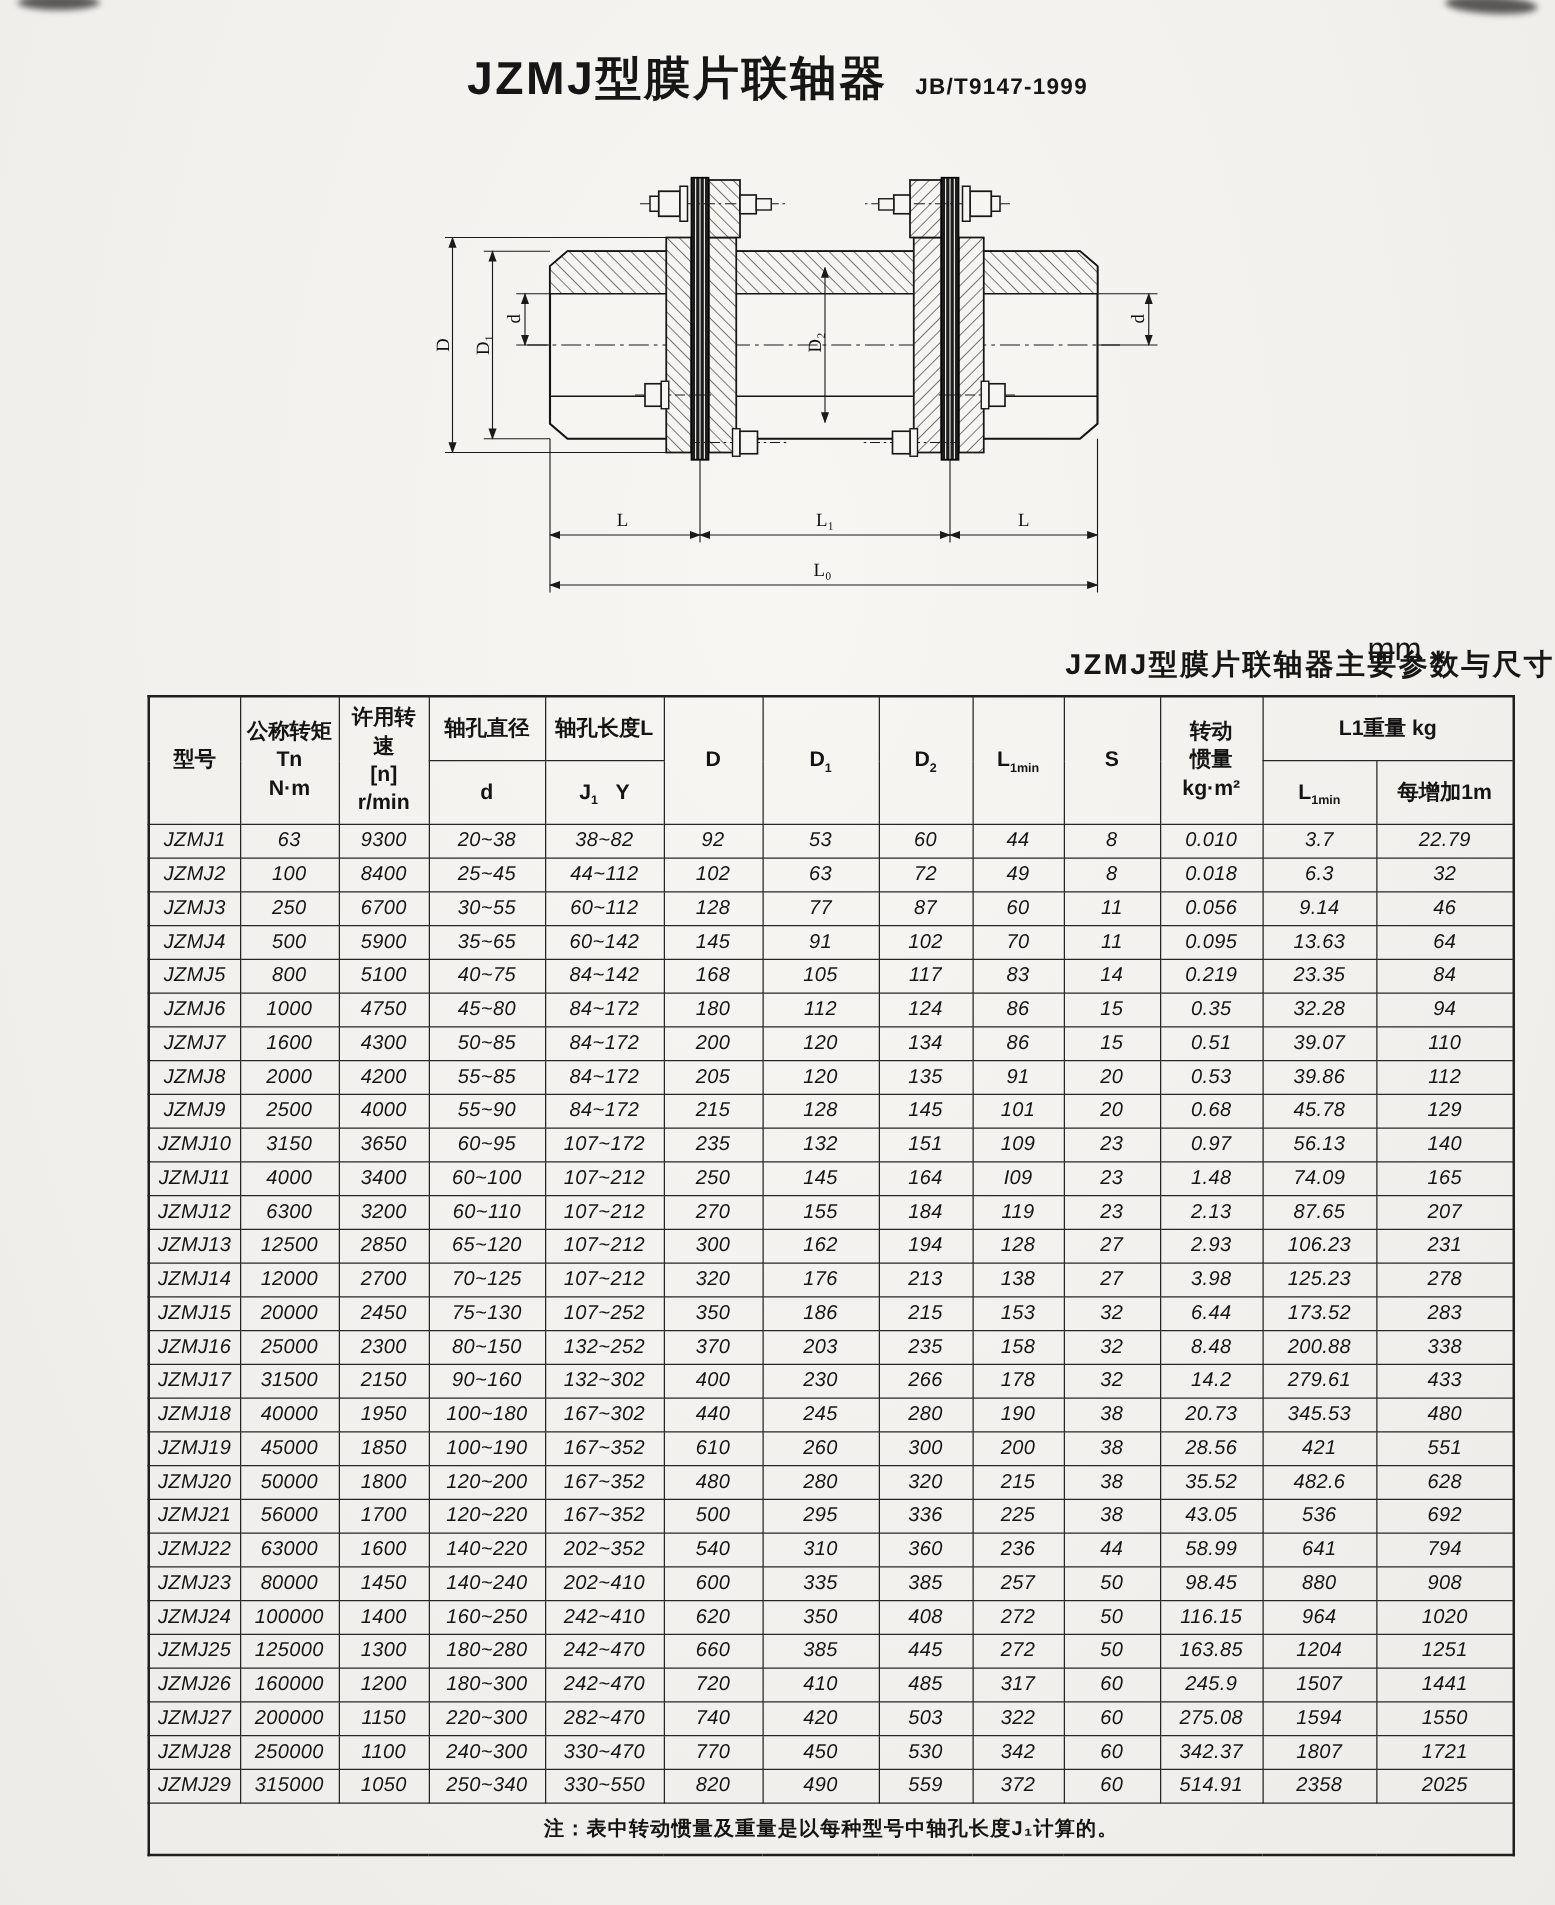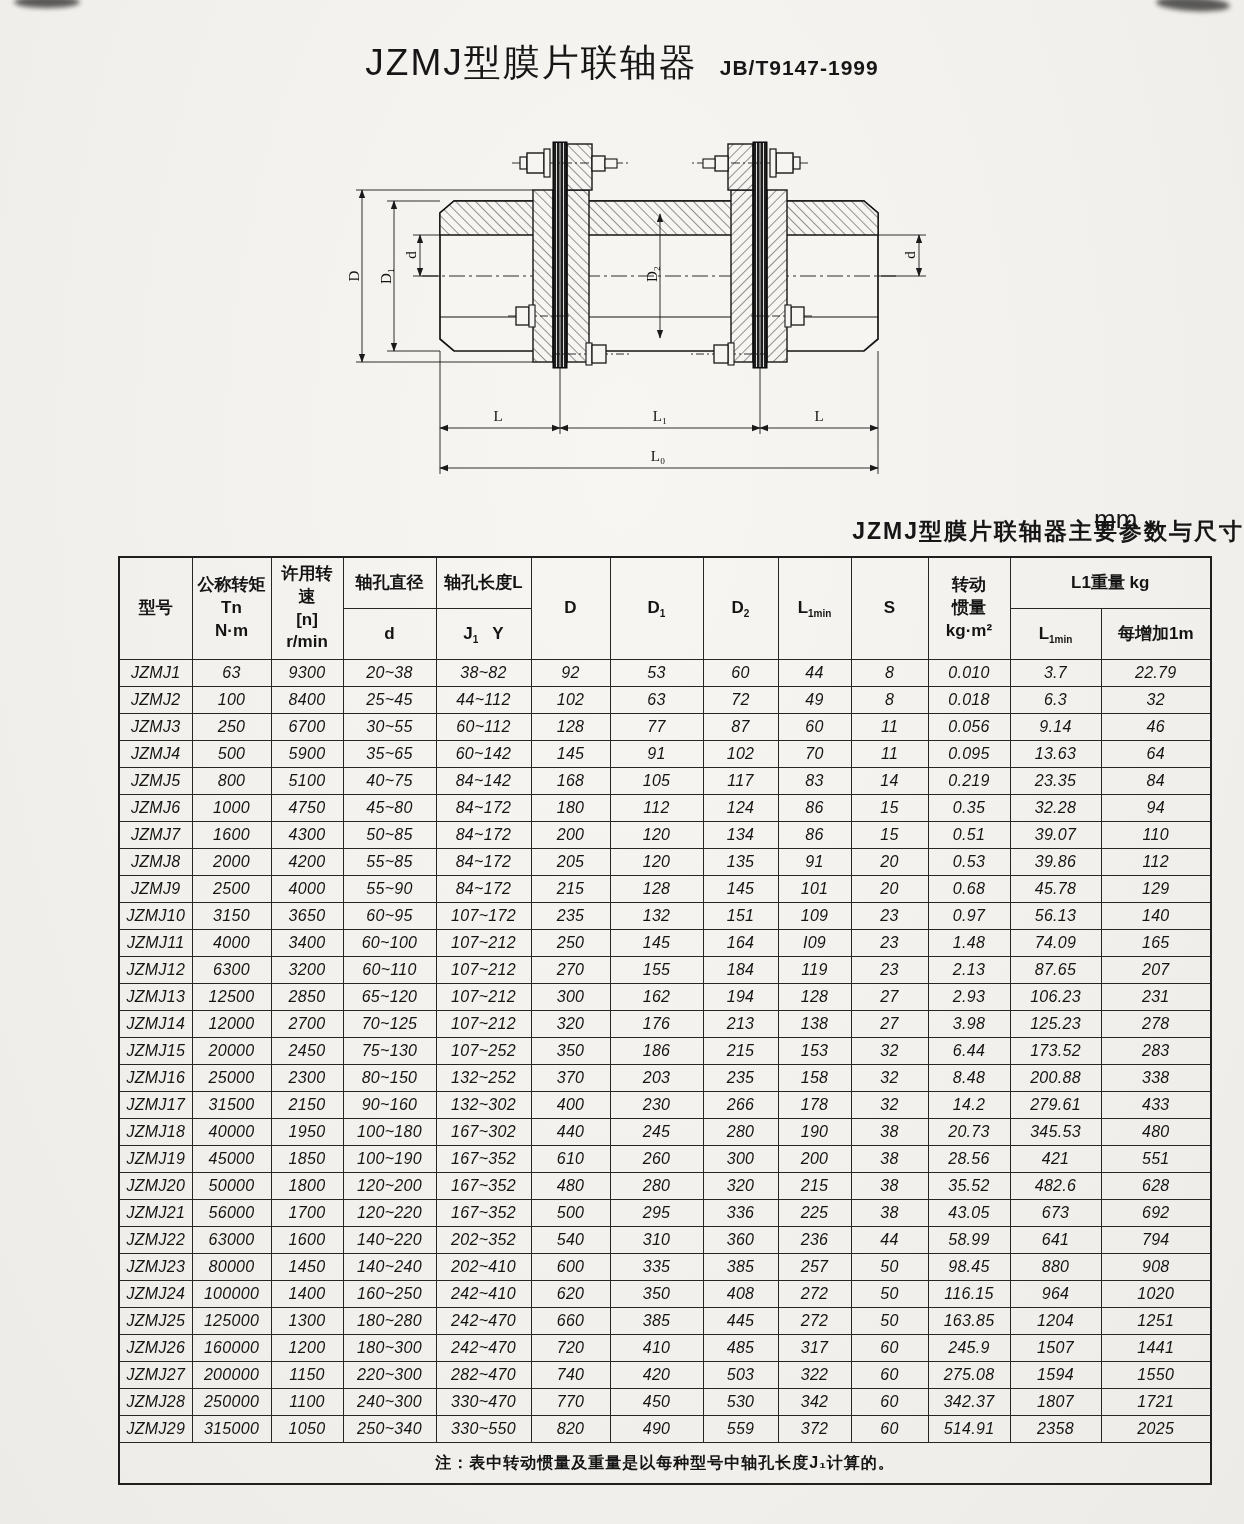--- a/index.html
+++ b/index.html
@@ -5,22 +5,22 @@
   html,body{margin:0;padding:0;}
   body{background:#dddcd8;font-family:"Liberation Sans","DejaVu Sans",sans-serif;}
   .page{position:relative;width:1244px;height:1524px;margin:0 auto;overflow:hidden;
         background:radial-gradient(ellipse at 50% 30%, #f7f6f3 0%, #f2f0ec 60%, #edebe7 100%);
         color:#161616;}
   .smudge{position:absolute;background:#262626;border-radius:50%;filter:blur(2.5px);opacity:.75;}
   .smudge.tl{left:14px;top:-4px;width:66px;height:12px;}
   .smudge.tr{left:1156px;top:-3px;width:74px;height:14px;transform:rotate(3deg);}
 
   .title-row{position:absolute;left:0;top:38px;width:100%;text-align:center;white-space:nowrap;}
-  .doc-title{font-size:37px;font-weight:normal;letter-spacing:2px;}
-  .doc-standard{font-size:21px;font-weight:600;margin-left:22px;letter-spacing:1px;}
+  .doc-title{font-size:37px;font-weight:bold;letter-spacing:2px;}
+  .doc-standard{font-size:18px;font-weight:600;margin-left:22px;letter-spacing:1px;}
 
   .drawing{position:absolute;left:330px;top:116px;width:620px;height:384px;}
 
   .caption-row{position:absolute;left:0;top:516px;width:100%;text-align:right;}
   .table-caption{font-size:23px;font-weight:600;letter-spacing:2px;}
   .unit-label{position:absolute;left:1094px;top:504px;font-size:26px;}
 
   table.spec{position:absolute;left:118px;top:556px;width:1092px;table-layout:fixed;
              border-collapse:collapse;border:2.5px solid #1f1f1f;background:transparent;}
   table.spec th,table.spec td{border:1.6px solid #262626;text-align:center;vertical-align:middle;
@@ -493,21 +493,21 @@
           <td>56000</td>
           <td>1700</td>
           <td>120~220</td>
           <td>167~352</td>
           <td>500</td>
           <td>295</td>
           <td>336</td>
           <td>225</td>
           <td>38</td>
           <td>43.05</td>
-          <td>673</td>
+          <td>536</td>
           <td>692</td>
         </tr>
         <tr>
           <td>JZMJ22</td>
           <td>63000</td>
           <td>1600</td>
           <td>140~220</td>
           <td>202~352</td>
           <td>540</td>
           <td>310</td>

